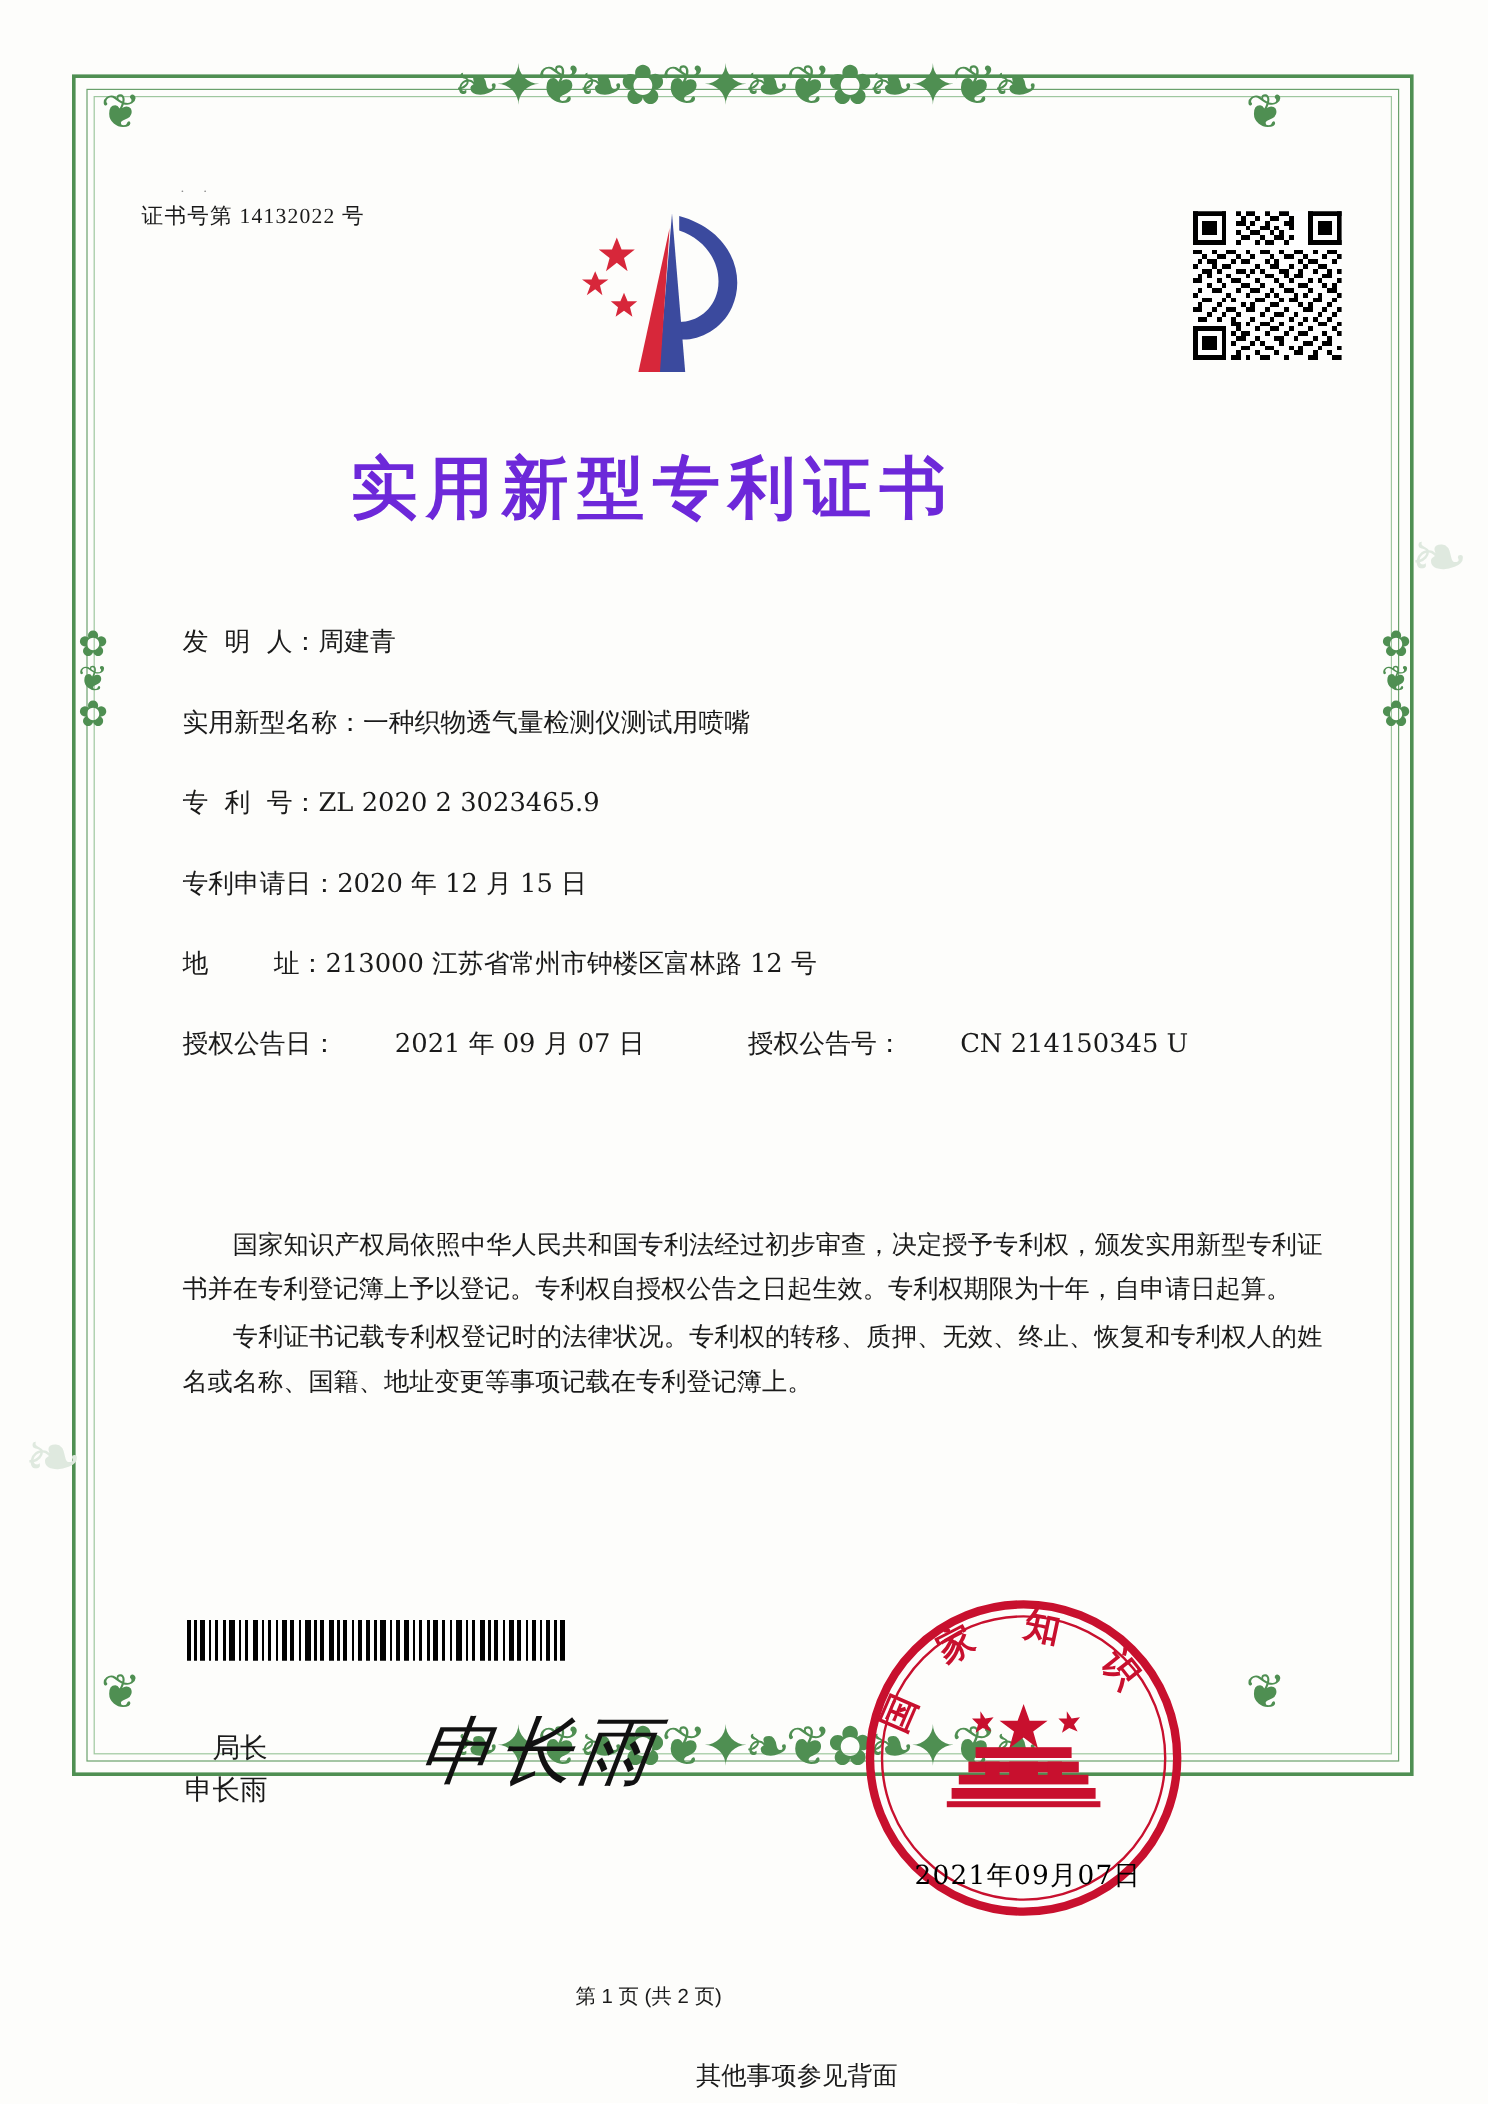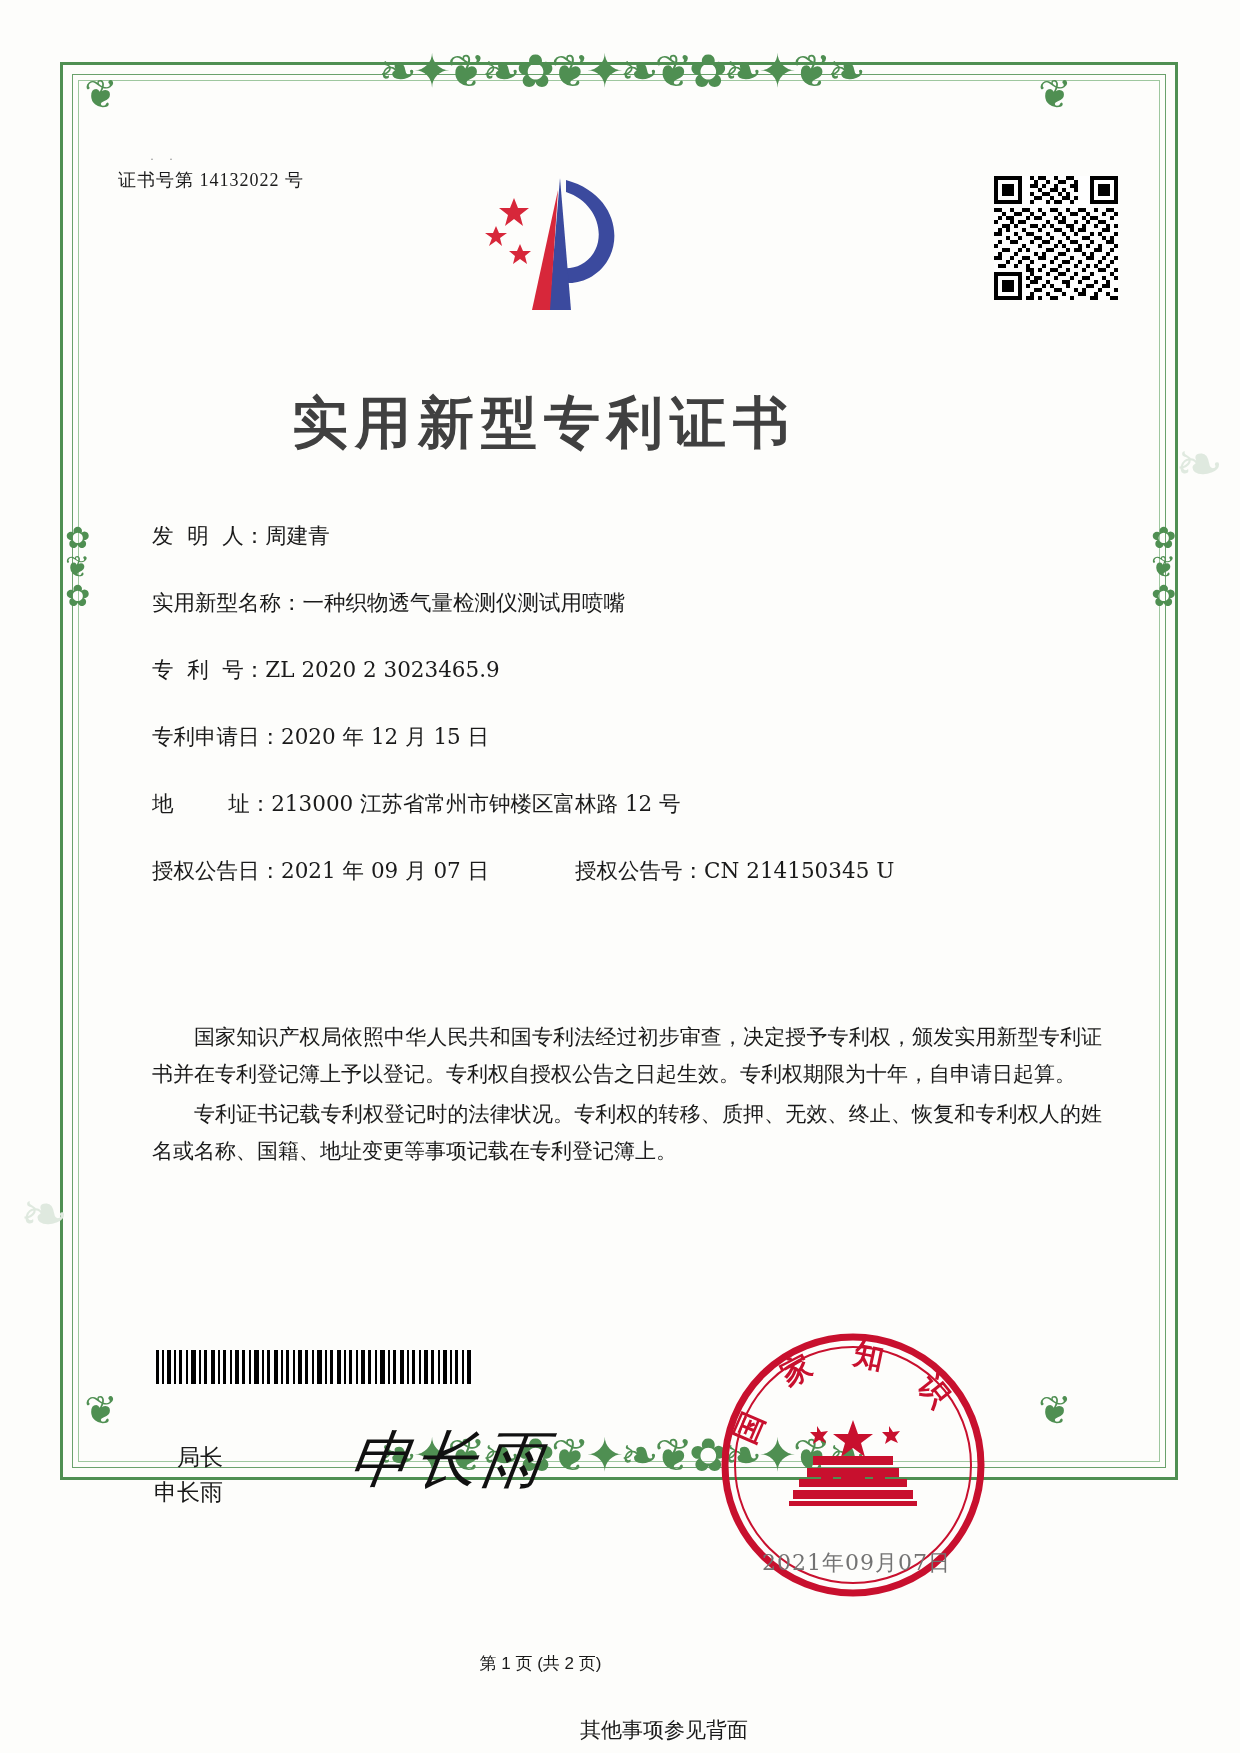--- a/index.html
+++ b/index.html
@@ -119,28 +119,28 @@
     width: 124px; height: 124px;
   }
   .emblem {
     position: absolute;
     left: 470px; top: 170px;
     width: 180px; height: 150px;
   }
 
   .title {
     position: absolute;
-    left: 0; top: 386px;
+    left: 0; top: 370px;
     width: 1088px;
     text-align: center;
     font-size: 56px;
     font-weight: bold;
     letter-spacing: 7px;
     font-family: "DejaVu Serif", "Liberation Serif", serif;
-    color: #404040;
+    color: #6d28d9;
   }
 
   
   .fields {
     position: absolute;
     left: 152px; top: 522px;
     width: 960px;
   }
   .frow {
     display: flex;
@@ -154,20 +154,21 @@
     white-space: pre;
     font-family: "DejaVu Serif", "Liberation Serif", serif;
   }
   .fvalue {
     flex: 1 1 auto;
     font-family: "DejaVu Serif", "Liberation Serif", serif;
   }
   .frow.dual .fvalue {
     flex: 0 0 auto;
     margin-right: 86px;
+    margin-left: 48px;
   }
 
   
   .paras {
     position: absolute;
     left: 152px; top: 1019px;
     width: 950px;
     font-size: 21px;
     line-height: 1.78;
     font-family: "DejaVu Serif", "Liberation Serif", serif;
@@ -209,21 +210,21 @@
   
   .seal {
     position: absolute;
     left: 718px; top: 1330px;
     width: 270px; height: 270px;
   }
   .seal-date {
     position: absolute;
     left: 762px; top: 1548px;
     font-size: 22px;
-    color: #737373;
+    color: #000000;
     letter-spacing: 1px;
     font-family: "DejaVu Serif", "Liberation Serif", serif;
   }
 
   
   .page-num {
     position: absolute;
     left: 0; top: 1652px;
     width: 1081px;
     text-align: center;

